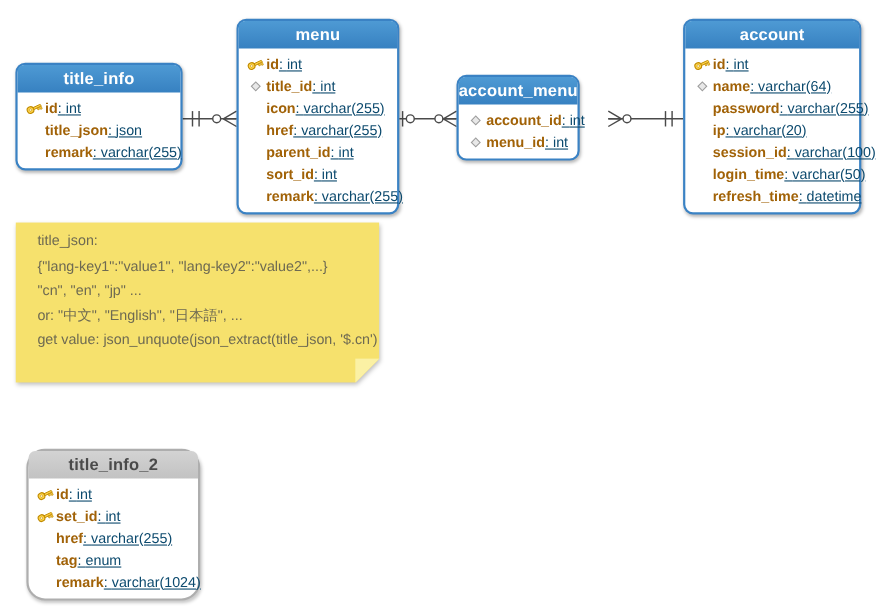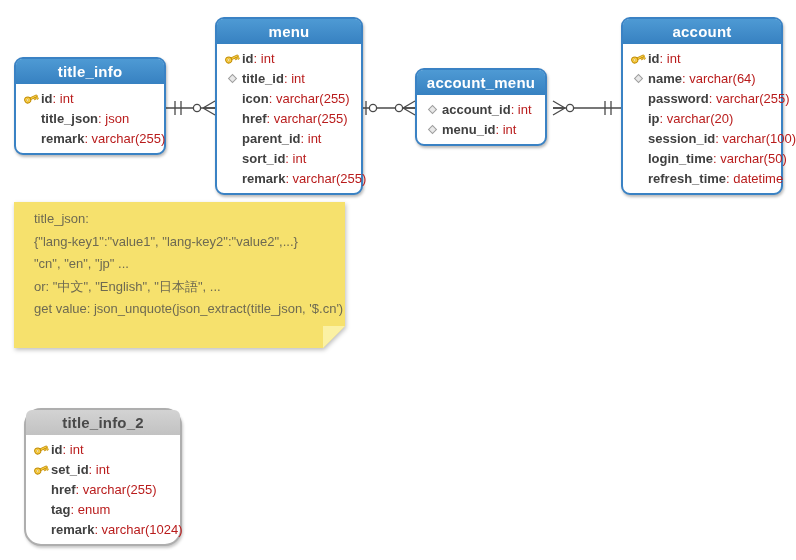--- a/index.html
+++ b/index.html
@@ -17,28 +17,28 @@
   .tbl-header{
     height:25px;line-height:25px;text-align:center;color:#ffffff;font-weight:bold;
     font-size:15px;background:linear-gradient(#4e9ad4,#3781c1);border-radius:6px 6px 0 0;
     letter-spacing:.2px;
   }
   .db-table.gray{border-color:#aeaeae;box-shadow:1px 2px 3px rgba(0,0,0,.22);}
   .db-table.gray .tbl-header{background:linear-gradient(#d3d3d3,#c2c2c2);color:#4a4a4a;}
   .tbl-body{padding:4px 0 5px 0;}
   .field-row{display:flex;align-items:center;height:20px;padding:0 8px 0 5px;font-size:13px;white-space:nowrap;}
   .field-icon{width:20px;flex:0 0 20px;display:inline-flex;align-items:center;justify-content:center;}
-  .field-name{font-weight:bold;color:#404040;}
-  .field-type{color:#b91c1c;}
+  .field-name{font-weight:bold;color:#a16207;}
+  .field-type{color:#0c4a6e;text-decoration:underline;}
   .field-type::before{content:": ";}
 
   
   .pos-title_info   {left:14px; top:57px; width:152px;}
   .pos-menu         {left:215px;top:17px; width:148px;}
-  .pos-account_menu {left:415px;top:68px; width:132px;}
+  .pos-account_menu {left:415px;top:68px; width:112px;}
   .pos-account      {left:621px;top:17px; width:162px;}
   .pos-title_info_2 {left:24px; top:408px;width:158px;border-radius:17px;}
 
   
   .connector{position:absolute;overflow:visible;}
   .connector line,.connector path{stroke:#4a4a4a;stroke-width:1.3;fill:none;}
   .connector circle{stroke:#4a4a4a;stroke-width:1.3;fill:#ffffff;}
   .conn-1{left:166px;top:95px;}
   .conn-2{left:363px;top:95px;}
   .conn-3{left:553px;top:95px;}

